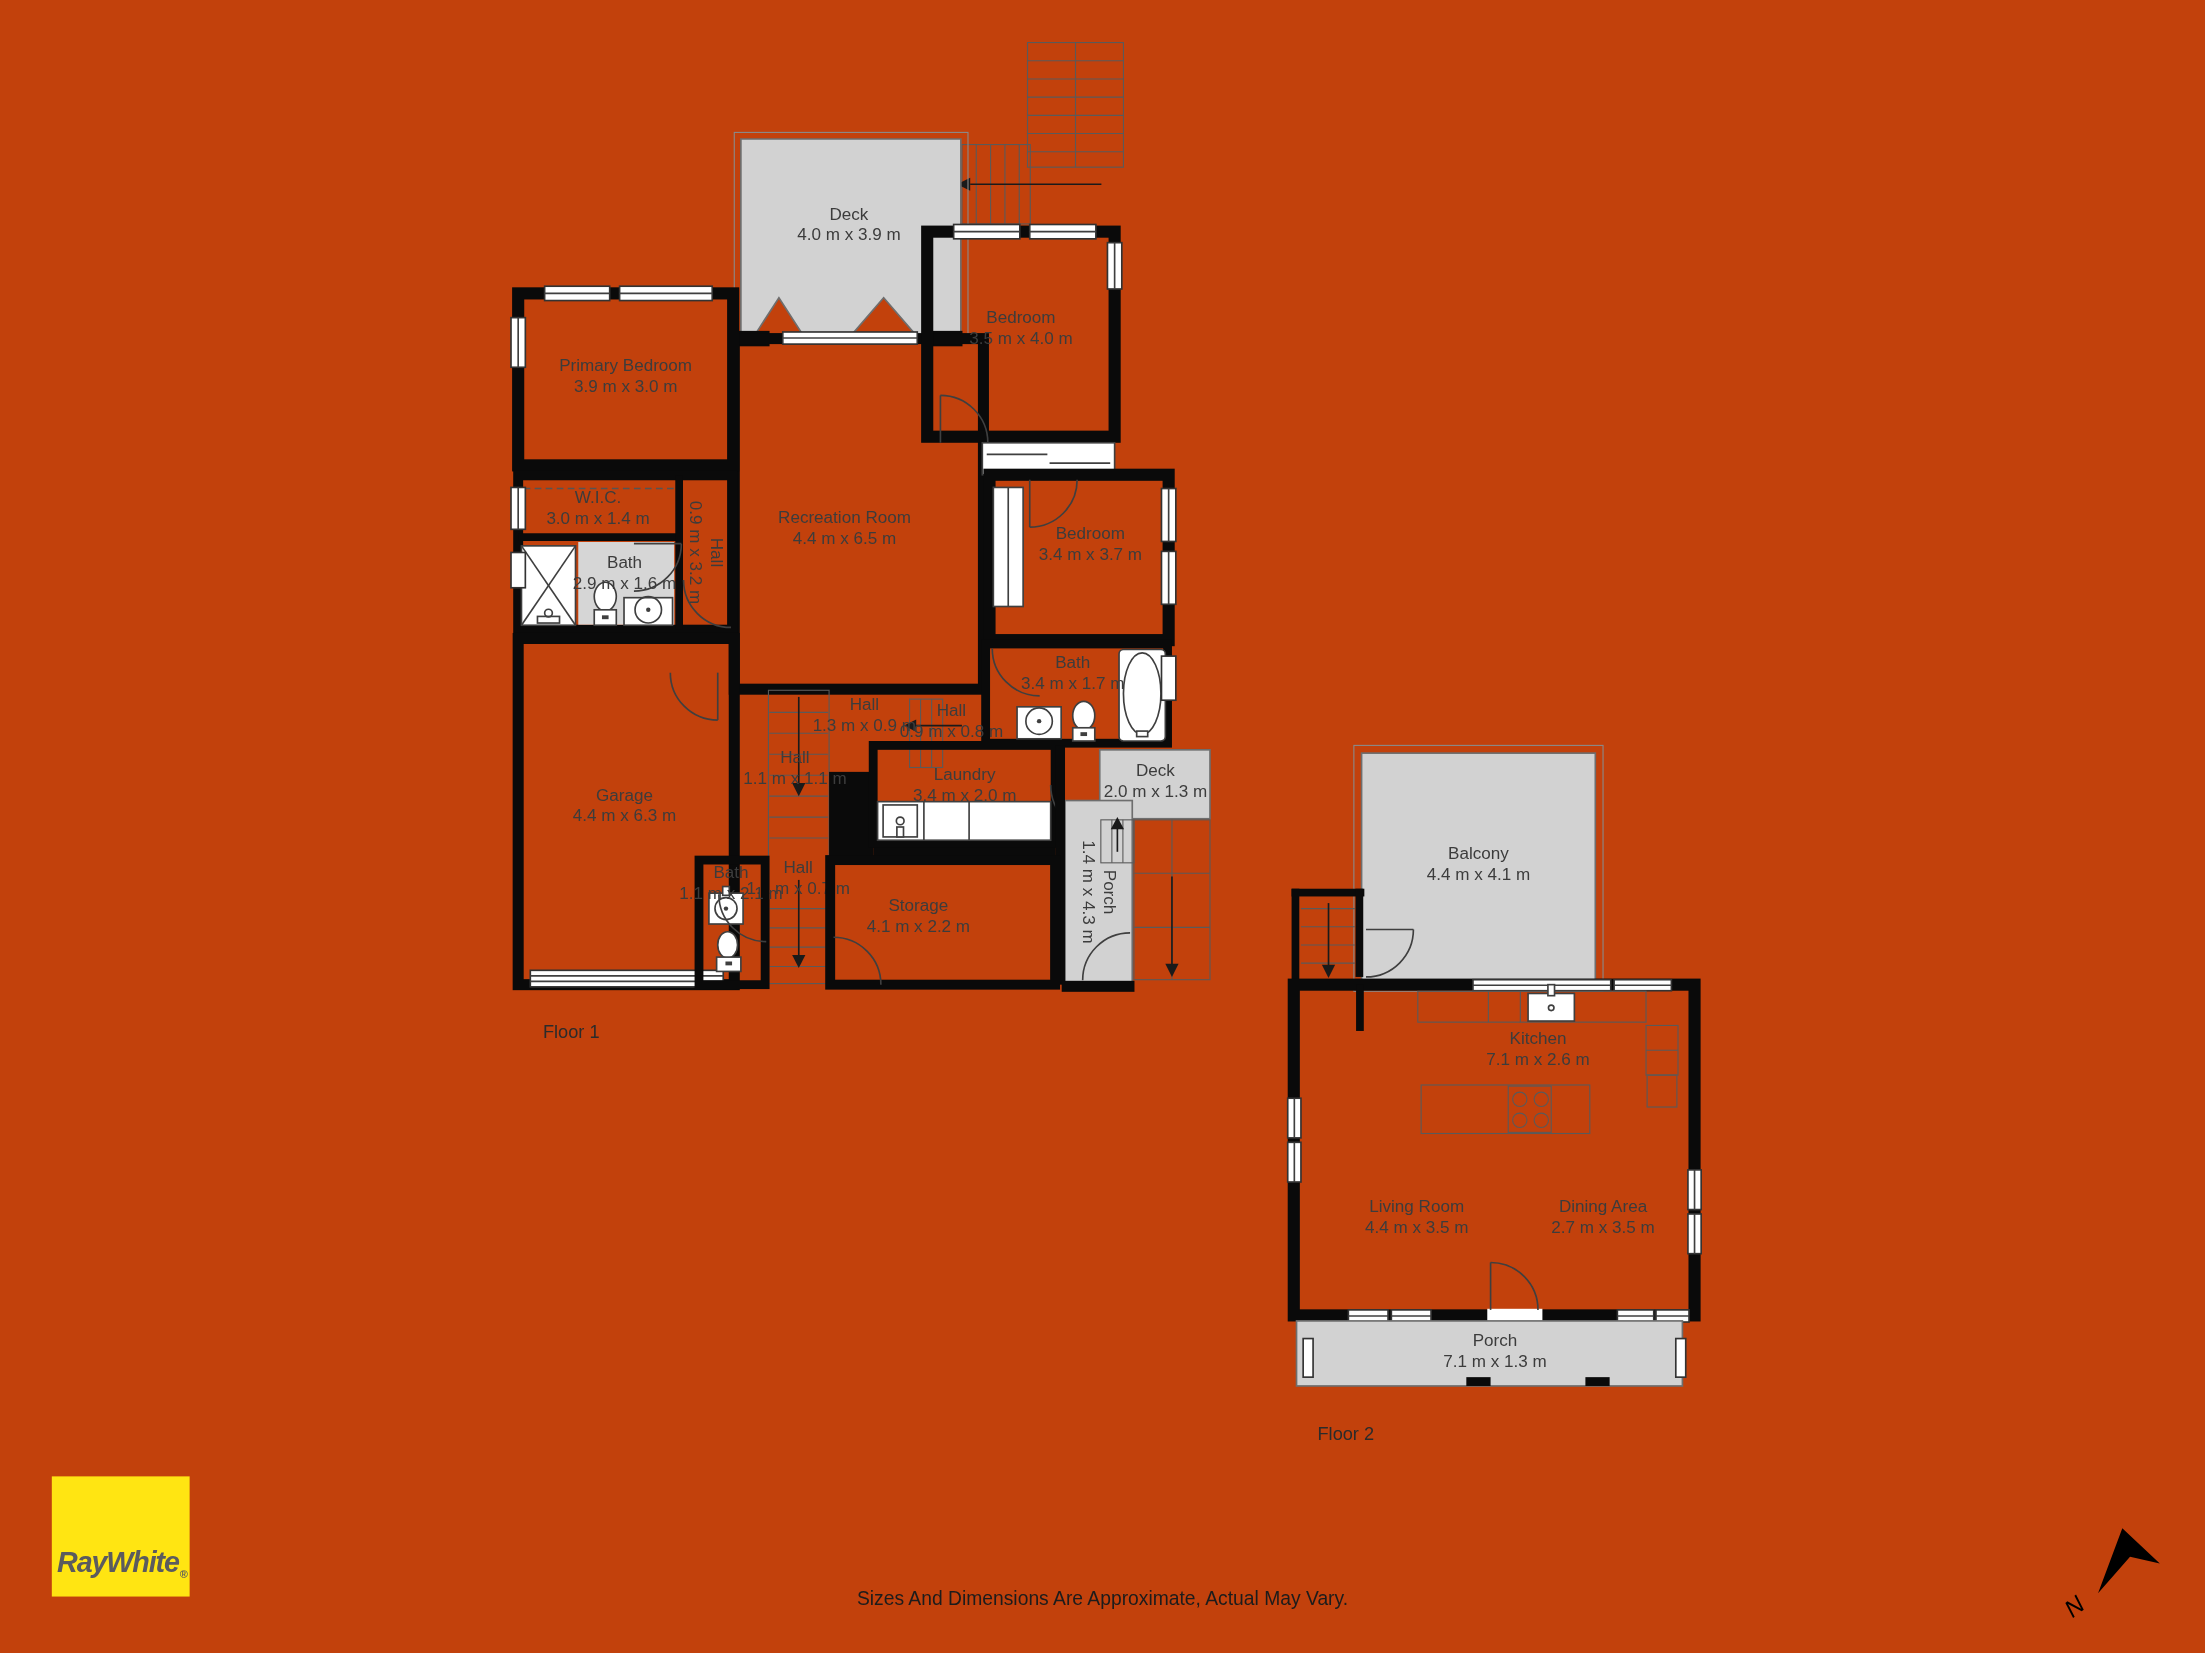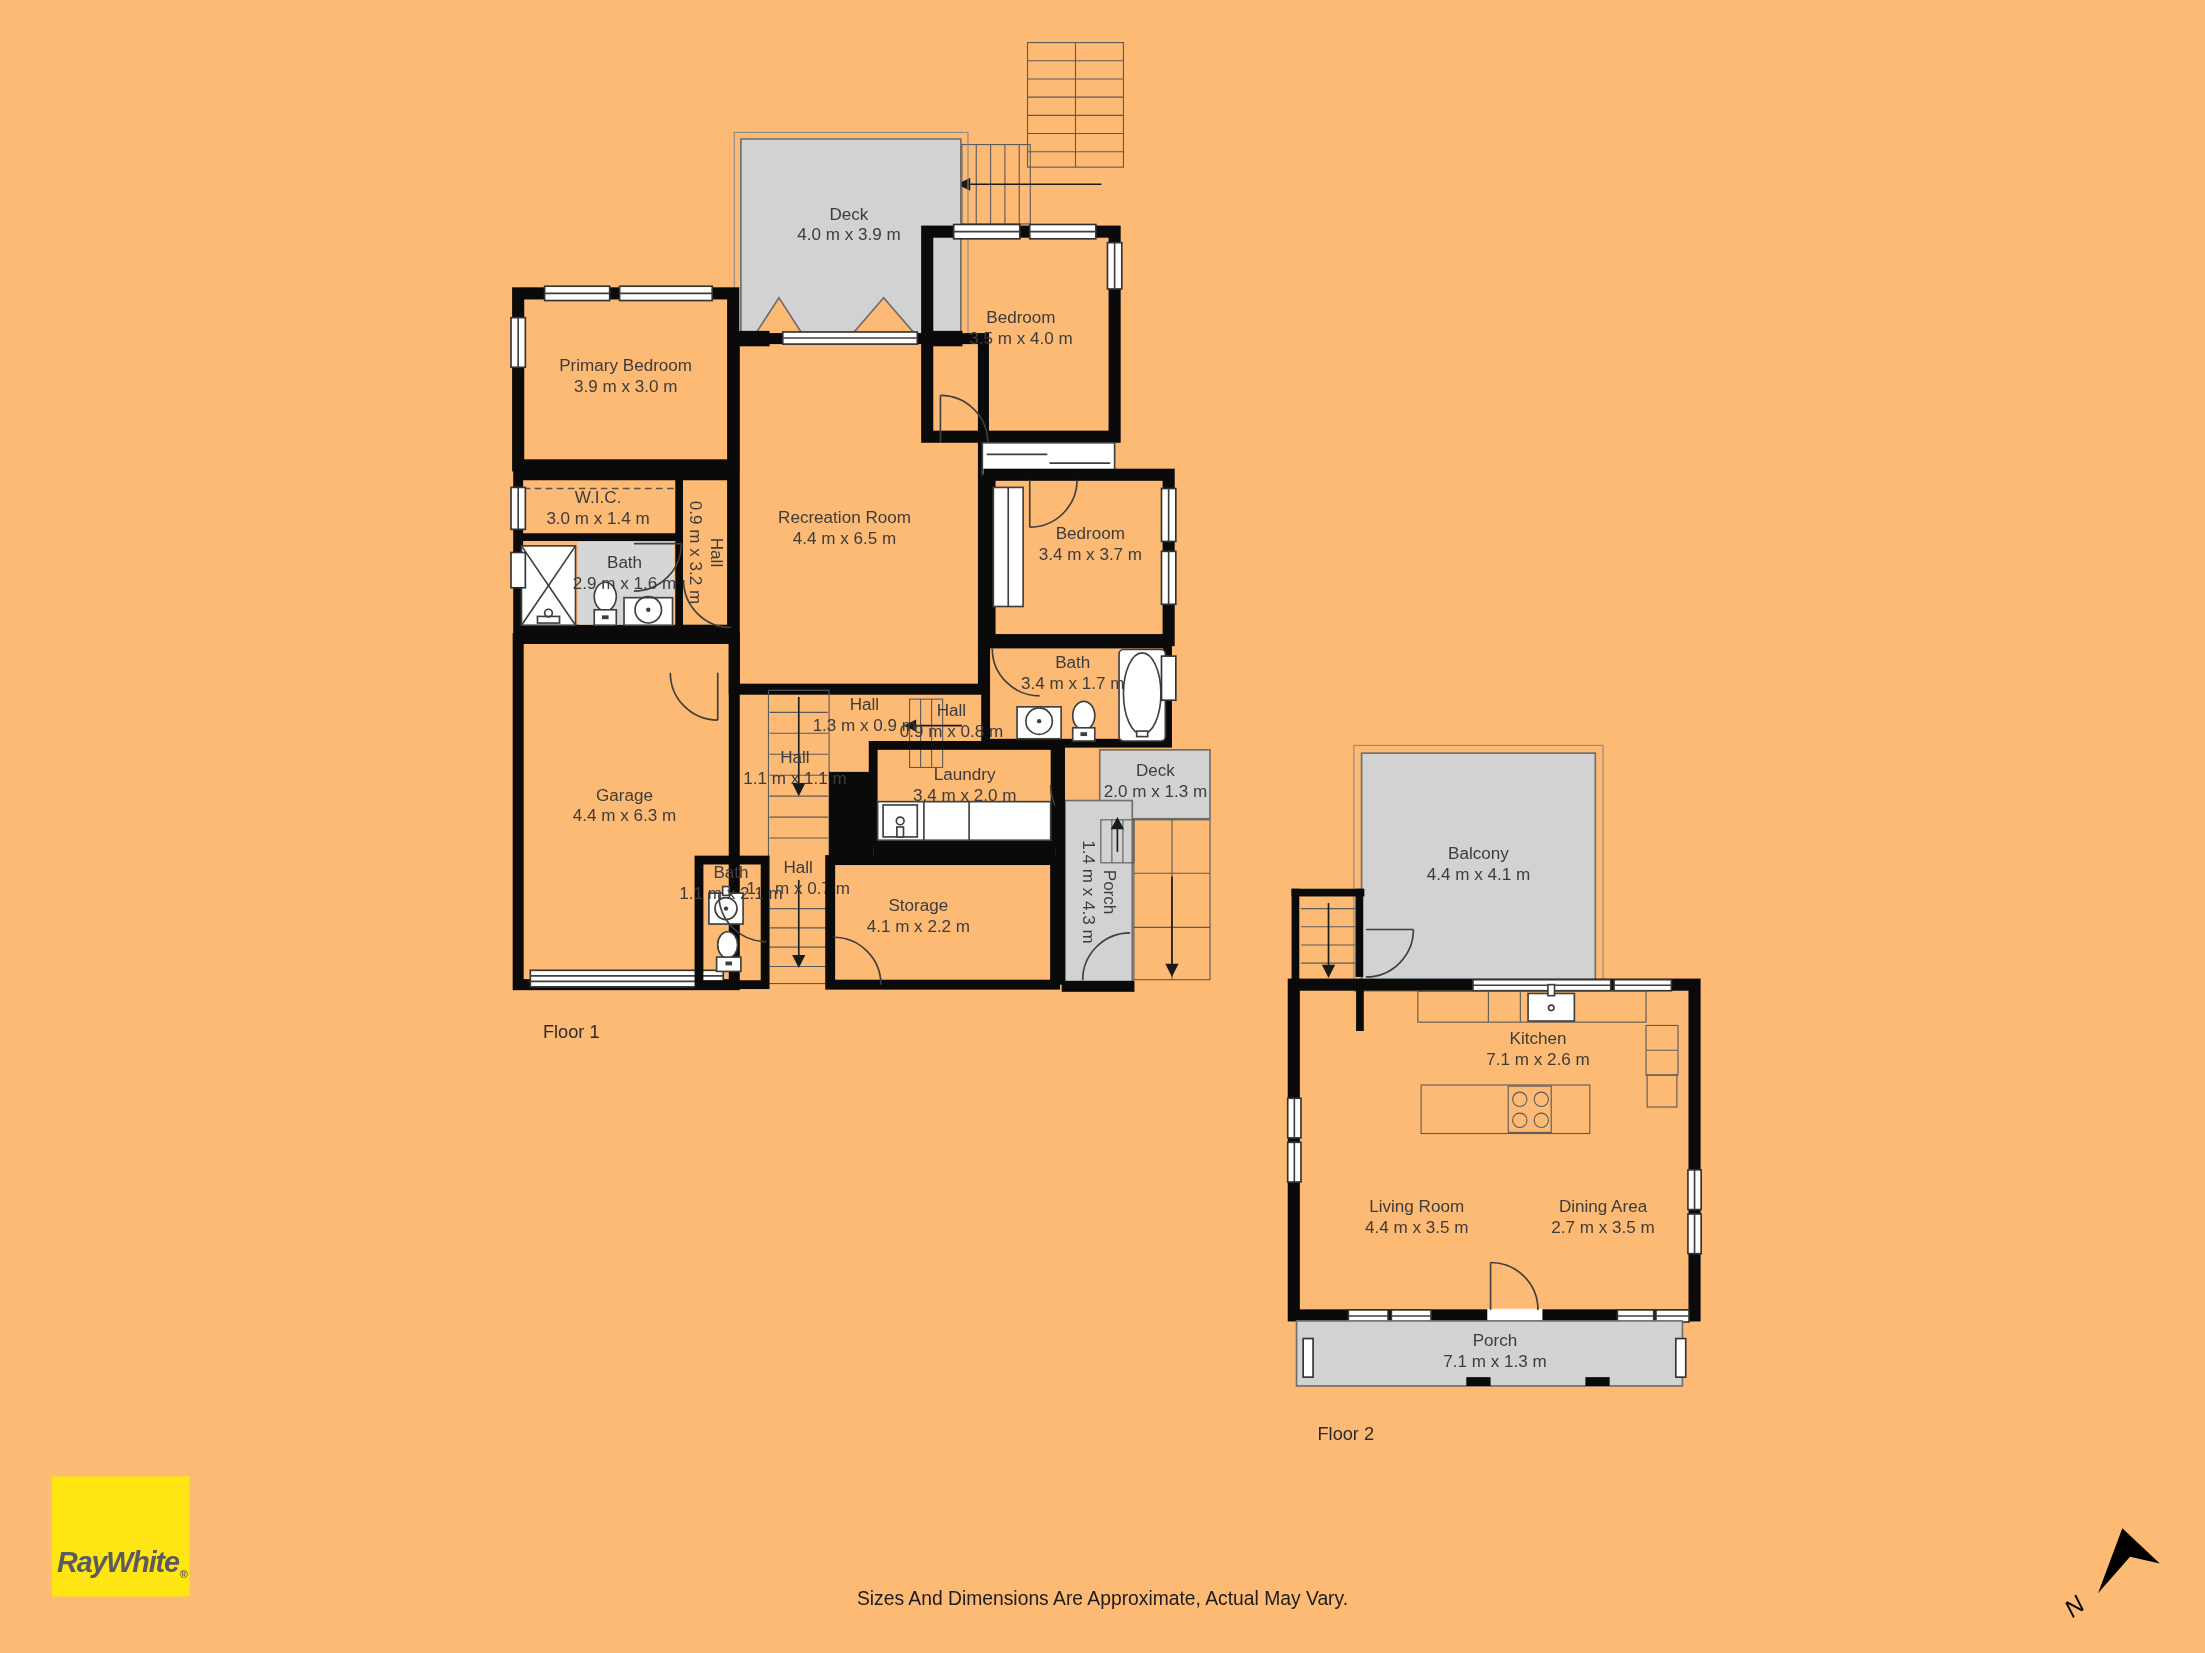--- a/index.html
+++ b/index.html
@@ -1,16 +1,16 @@
 <!DOCTYPE html>
 <html style="font-size:8.8px"><head>
 <meta charset="utf-8">
 <style>
   html,body{margin:0;padding:0;background:#ffffff;}
-  .canvas{position:relative;width:2205px;height:1654px;background:#fdba74;overflow:hidden;
+  .canvas{position:relative;width:2205px;height:1654px;background:#c2410c;overflow:hidden;
           font-family:"Liberation Sans",sans-serif;}
   svg{position:absolute;left:0;top:0;}
   text{font-family:"Liberation Sans",sans-serif;}
   .rname,.rdims{font-size:31px;fill:#3c3c3c;text-anchor:middle;}
   .flabel{font-size:33px;fill:#2b2b2b;text-anchor:start;}
   .disc{font-size:35px;fill:#1c1c1c;text-anchor:middle;}
   .logo-text{font-size:52px;font-weight:bold;font-style:italic;fill:#5B5B5E;text-anchor:middle;letter-spacing:-2px;}
   .logo-reg{font-size:20px;font-weight:bold;fill:#5B5B5E;}
   .nlabel{font-size:44px;font-style:italic;fill:#000;text-anchor:middle;}
   .wall{fill:none;stroke:#0a0a0a;}

